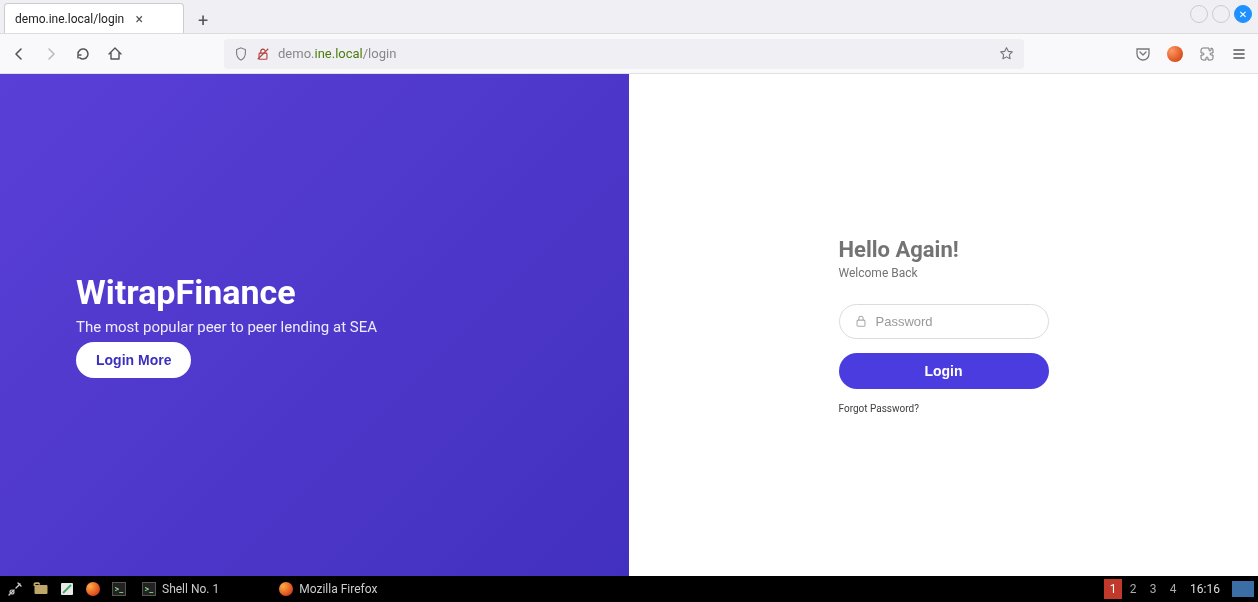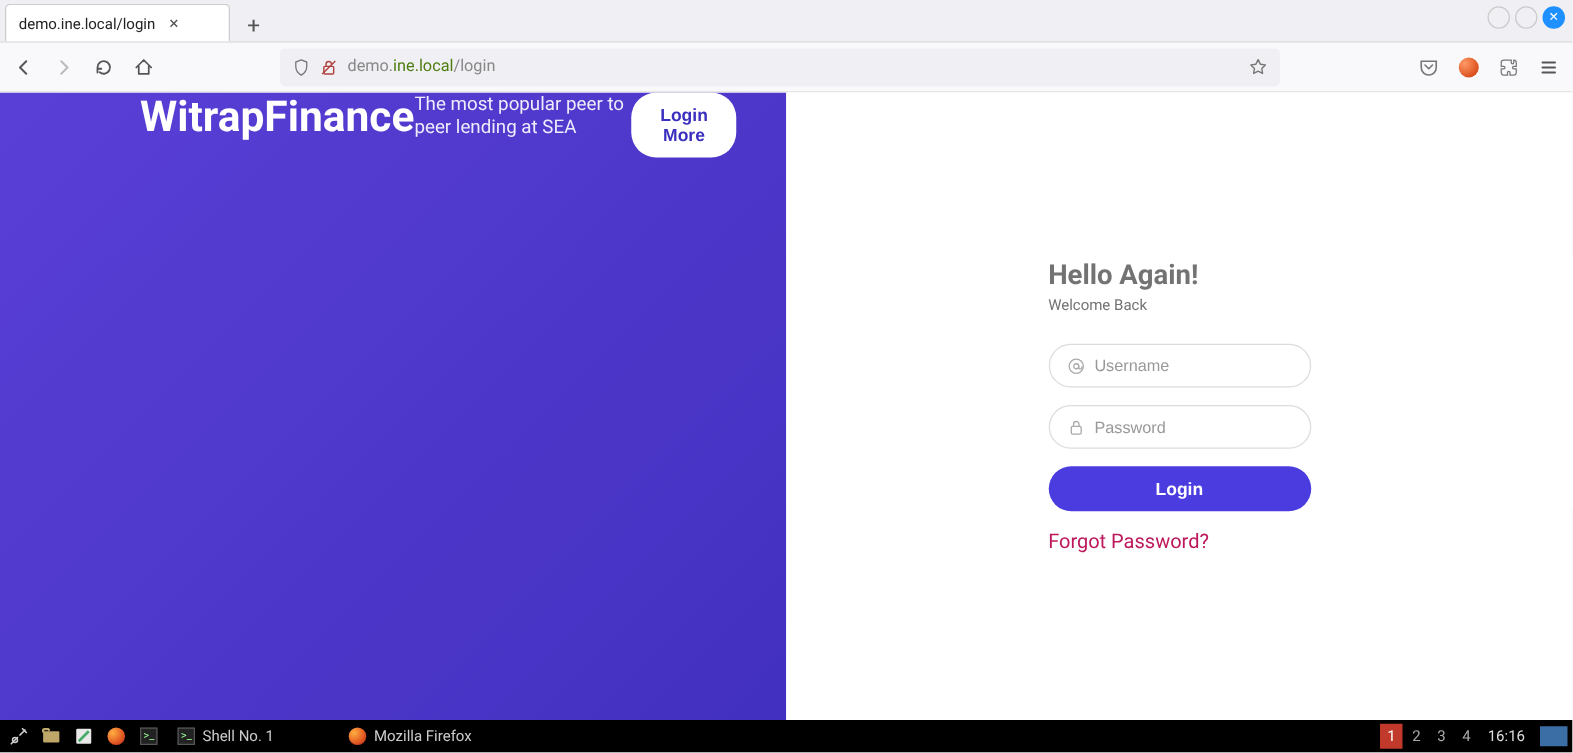--- a/index.html
+++ b/index.html
@@ -22,35 +22,35 @@
   .url-text { flex: 1; color: #888; white-space: nowrap; }
   .url-text .emph { color: #4d7c0f; }
   .lock { color: #b0413e; }
   .star { color: #888; cursor: pointer; }
   .toolbar-right { display: flex; align-items: center; gap: 14px; color: #555; }
   .ext-orange { width: 16px; height: 16px; border-radius: 50%; background: radial-gradient(circle at 30% 30%, #ff9966, #cc3300); }
 
   .content { flex: 1; display: flex; overflow: hidden; background: #fff; }
 
   
-  .hero { width: 50%; background: linear-gradient(135deg, #5a3fd6 0%, #4230c0 100%); color: #fff; display: flex; justify-content: center; padding-left: 112px; padding-right: 40px; }
+  .hero { width: 50%; background: linear-gradient(135deg, #5a3fd6 0%, #4230c0 100%); color: #fff; display: flex; flex-direction: column; justify-content: center; padding-left: 76px; padding-right: 40px; }
   .hero h1 { font-size: 34px; font-weight: 700; margin-bottom: 6px; }
   .hero .sub { font-size: 15px; opacity: .9; margin-bottom: 6px; }
   .readmore { background: #fff; color: #3b2fbf; border: none; border-radius: 20px; padding: 10px 20px; font-size: 14px; font-weight: 600; cursor: pointer; align-self: flex-start; }
 
   .login-pane { width: 50%; background: #fff; display: flex; align-items: center; justify-content: center; }
   .login-form { width: 210px; display: flex; flex-direction: column; }
   .login-form h2 { font-size: 22px; font-weight: 700; color: #737373; margin-bottom: 4px; }
   .welcome { font-size: 12px; color: #737373; margin-bottom: 24px; }
   .field { display: flex; align-items: center; gap: 8px; border: 1px solid #dcdce0; border-radius: 20px; padding: 9px 14px; font-size: 13px; color: #999; margin-bottom: 14px; background: #fff; }
   .field svg { flex-shrink: 0; }
   .field input { border: none; outline: none; flex: 1; font-size: 13px; color: #333; background: transparent; }
   .field input::placeholder { color: #999; }
   .login-btn { background: #4b3ce0; color: #fff; border: none; border-radius: 20px; padding: 10px 0; font-size: 14px; font-weight: 600; cursor: pointer; margin-bottom: 14px; }
-  .forgot { font-size: 16px; color: #be185d; text-decoration: none; cursor: pointer; }
+  .forgot { font-size: 10px; color: #404040; text-decoration: none; cursor: pointer; }
 
   
   .panel { height: 26px; background: #000; color: #ccc; display: flex; align-items: center; font-size: 12px; padding: 0 4px; }
   .panel-left { display: flex; align-items: center; gap: 4px; }
   .tray-btn { width: 22px; height: 22px; display: flex; align-items: center; justify-content: center; cursor: pointer; }
   .task { display: flex; align-items: center; gap: 6px; padding: 0 8px; height: 26px; cursor: pointer; }
   .task.ff { margin-left: 40px; align-items: center; }
   .panel-right { margin-left: auto; display: flex; align-items: center; gap: 2px; }
   .ws { width: 18px; height: 20px; display: flex; align-items: center; justify-content: center; color: #aaa; cursor: pointer; font-size: 12px;}
   .ws.active { background: #c0392b; color: #fff; }
@@ -156,30 +156,20 @@
       <h1>WitrapFinance</h1>
       <div class="sub">The most popular peer to peer lending at SEA</div>
       <button class="readmore">Login More</button>
     </div>
 
     <div class="login-pane">
       <form class="login-form">
         <h2>Hello Again!</h2>
         <div class="welcome">Welcome Back</div>
 
-        <label class="field">
-          <span>
-            <svg width="14" height="14" viewBox="0 0 16 16">
-                <circle cx="8" cy="8" r="6.5" stroke="#aaa" stroke-width="1.2" fill="none"></circle>
-                <circle cx="8" cy="8" r="2.3" stroke="#aaa" stroke-width="1.2" fill="none"></circle>
-                <path d="M10.3 8v1.2c0 .9.6 1.4 1.3 1.4 1 0 1.9-.9 1.9-2.6" stroke="#aaa" stroke-width="1.2" fill="none"></path>
-              </svg>
-          </span>
-          <input type="text" placeholder="Username" style="">
-        </label>
 
         <label class="field">
           <span>
             <svg width="14" height="14" viewBox="0 0 16 16">
                 <rect x="3.5" y="7" width="9" height="7" rx="1.2" stroke="#aaa" stroke-width="1.2" fill="none"></rect>
                 <path d="M5.5 7V5a2.5 2.5 0 0 1 5 0v2" stroke="#aaa" stroke-width="1.2" fill="none"></path>
               </svg>
           </span>
           <input type="password" placeholder="Password" style="">
         </label>

